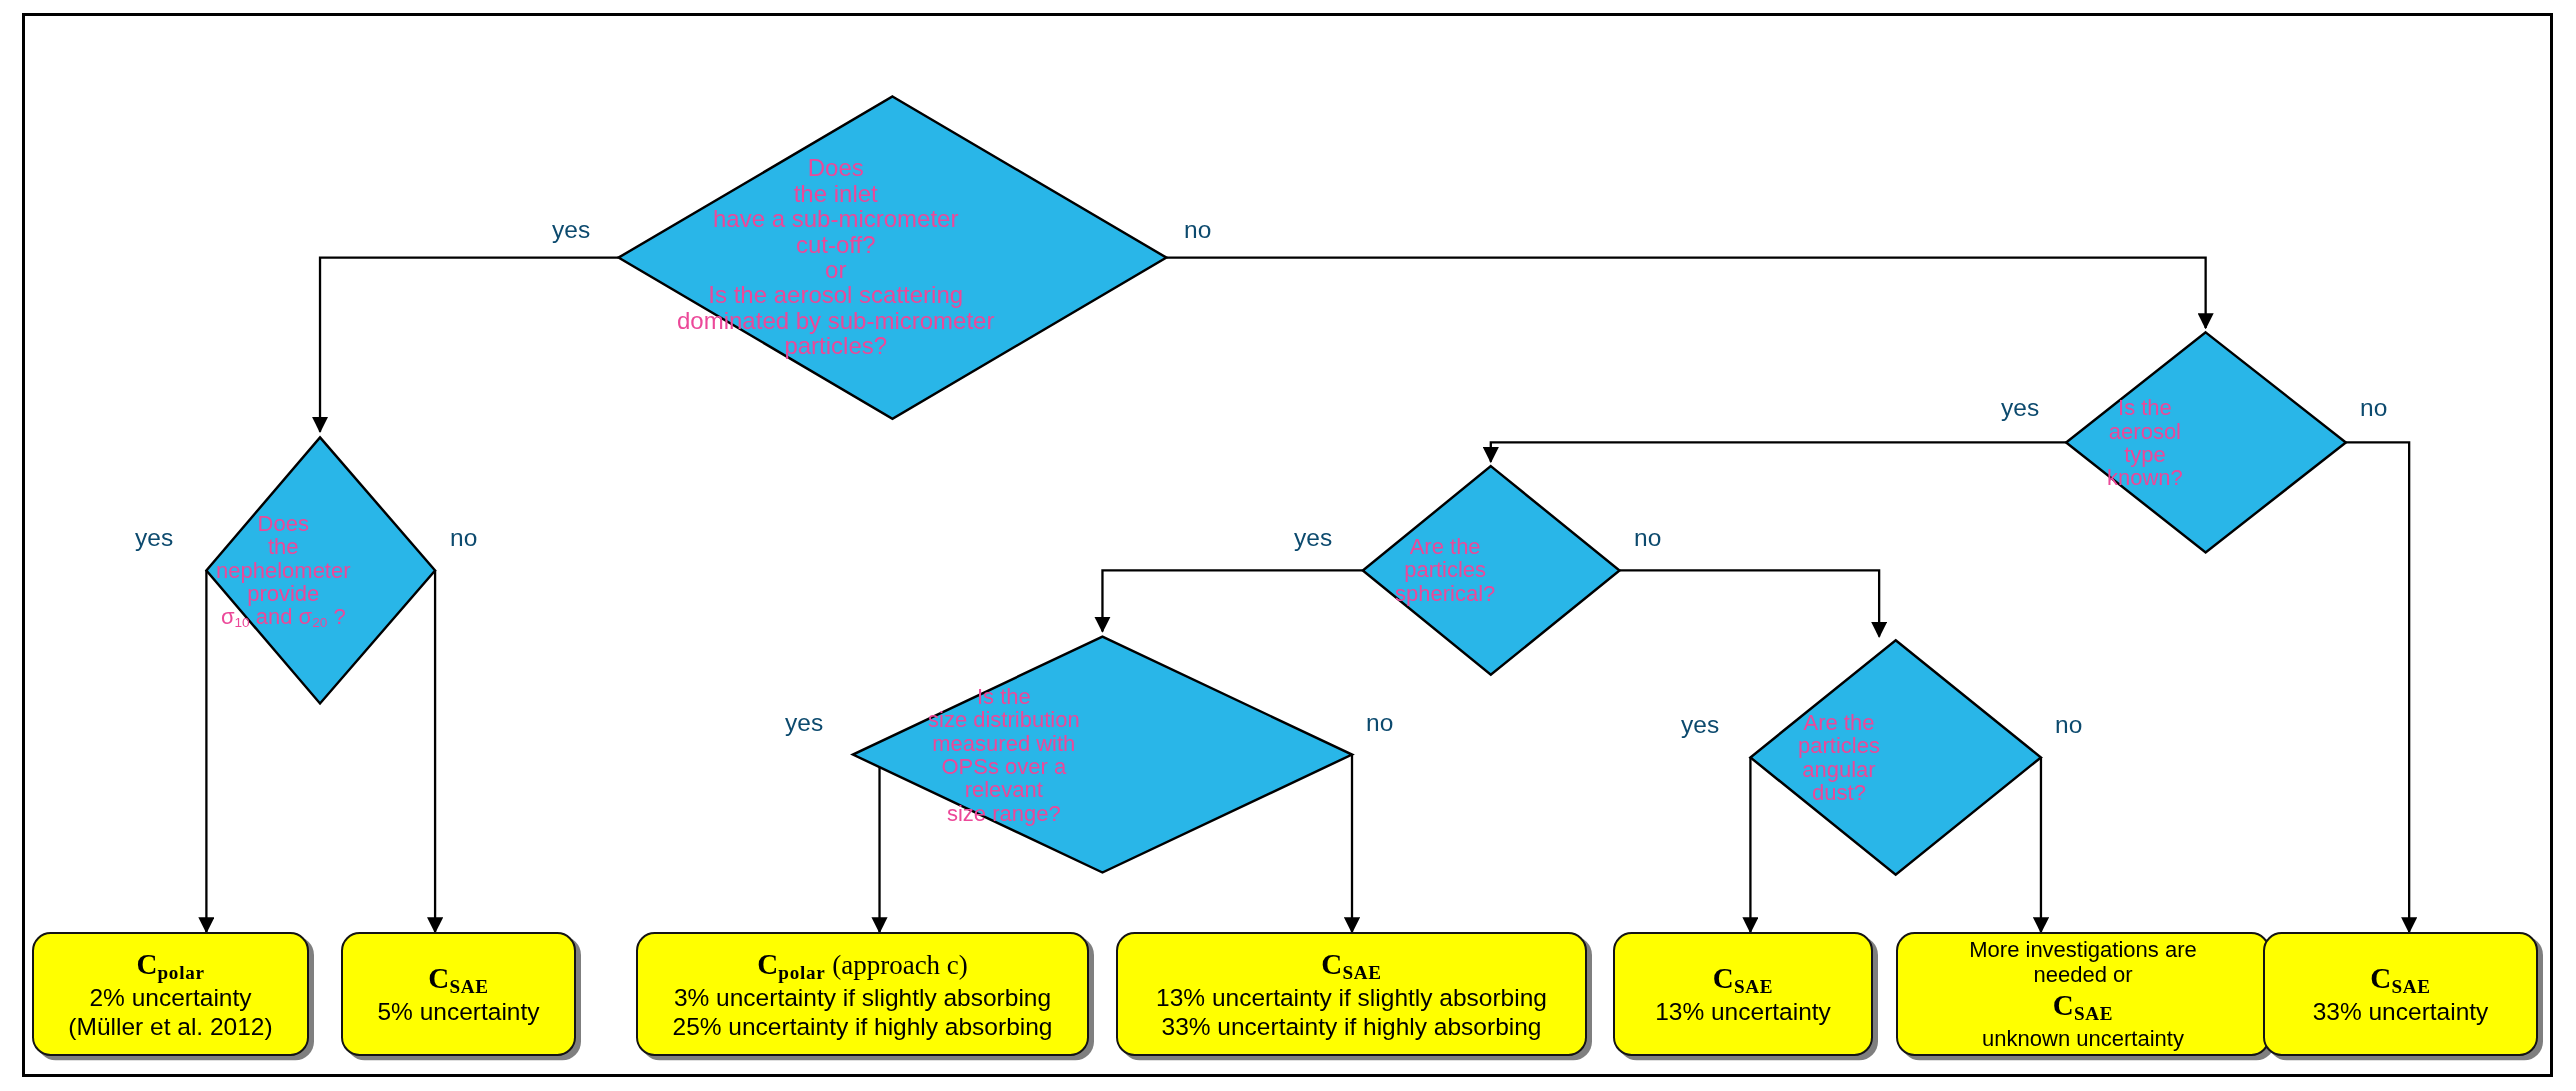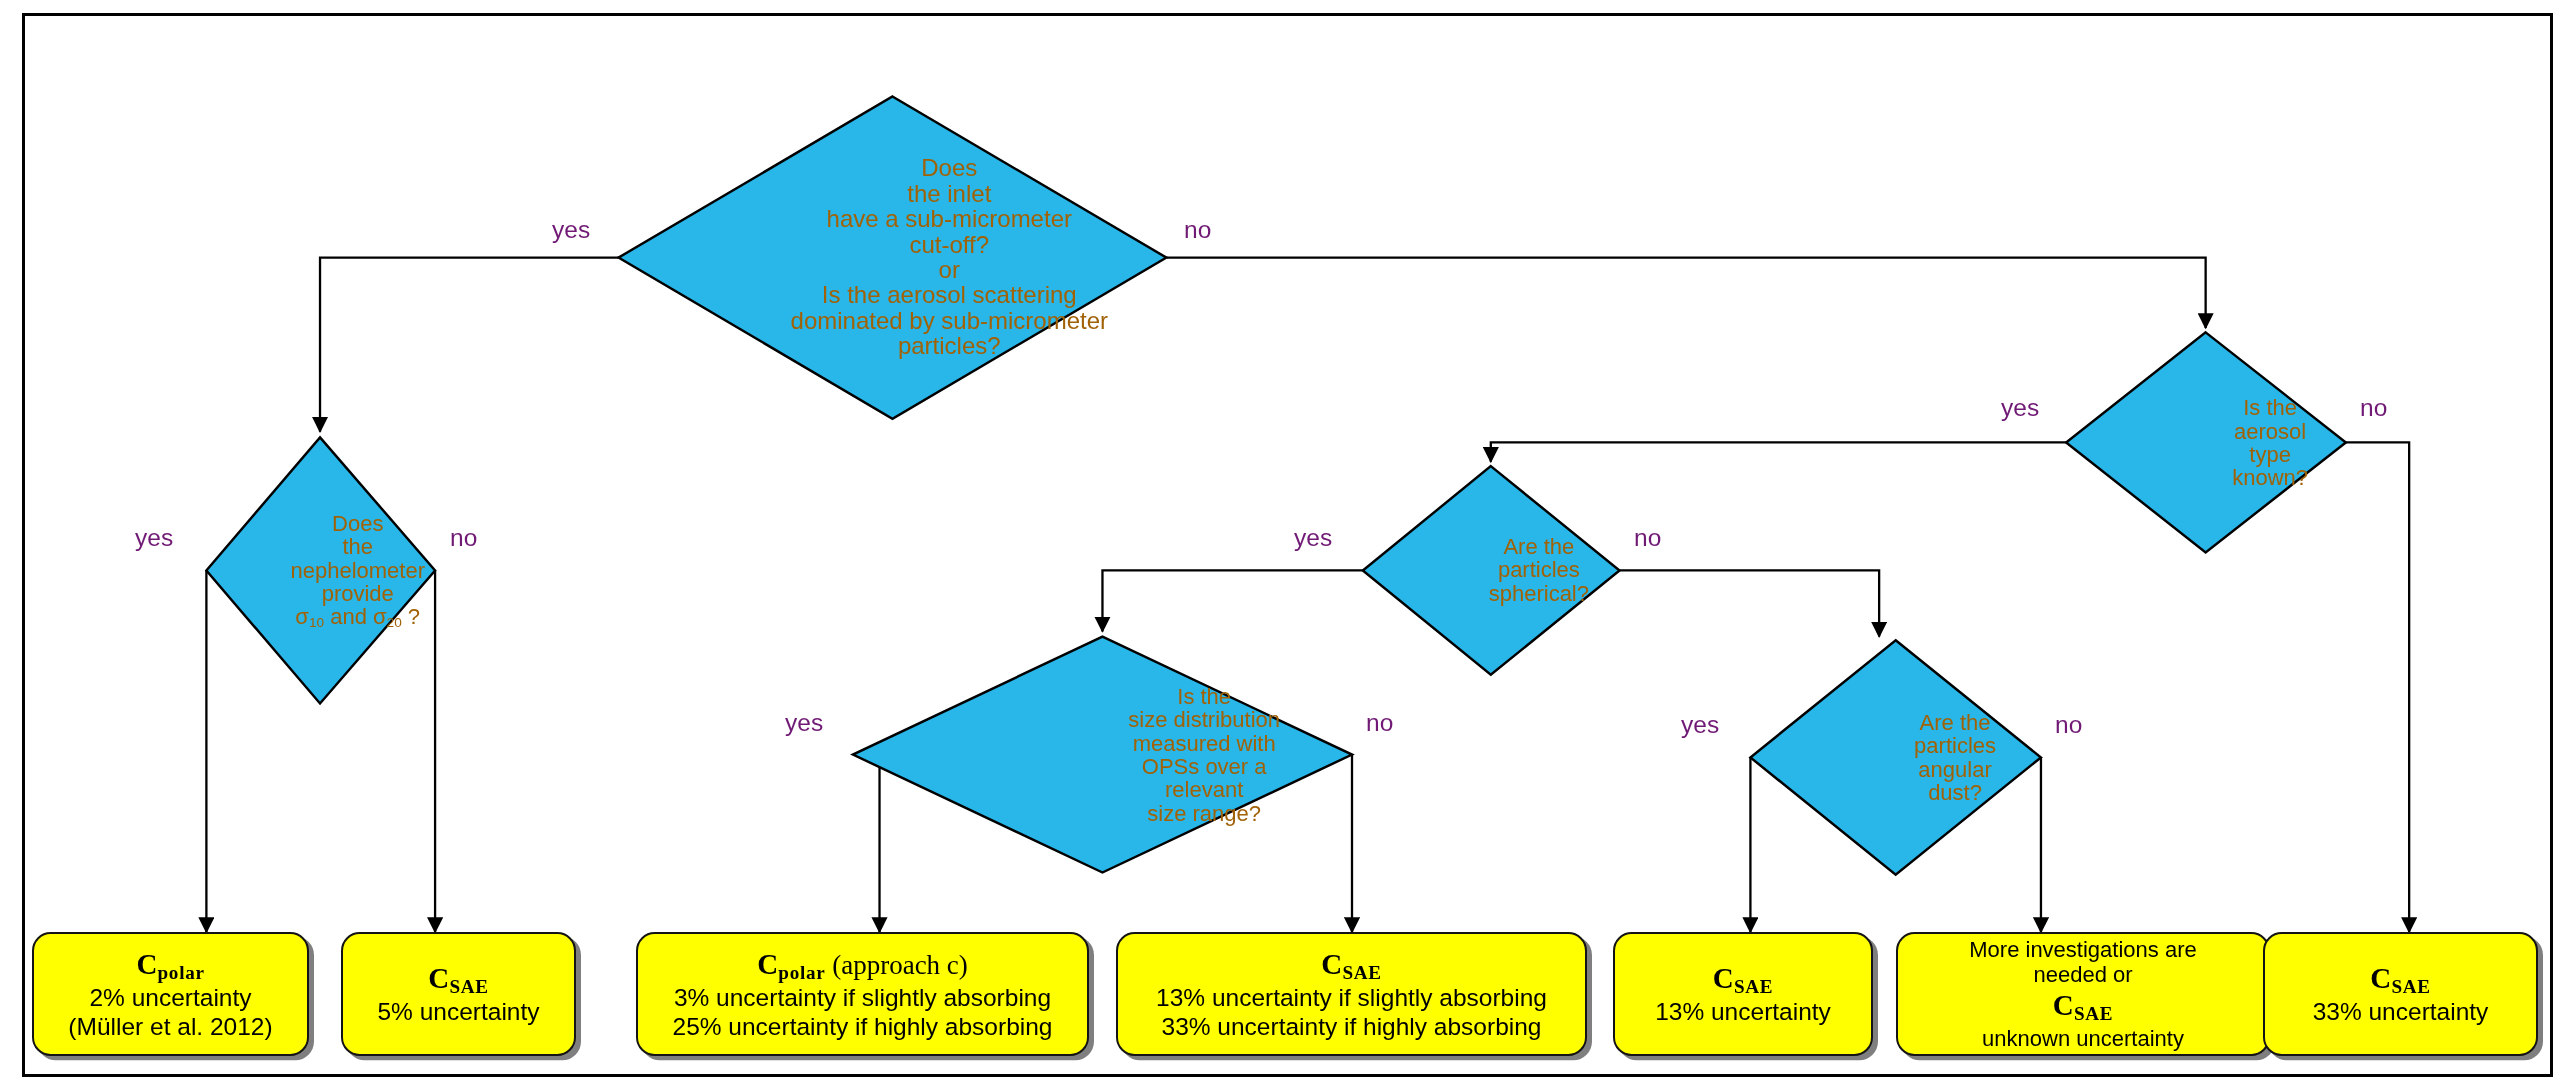--- a/index.html
+++ b/index.html
@@ -13,29 +13,29 @@
     background:#c00000;
     border:2.9px solid #1a1a1a;
     border-radius:7.2px;
     box-shadow:5.8px 5px 0 rgba(0,0,0,0.55);
     display:flex;align-items:center;justify-content:center;
     color:#ffffff;font-weight:bold;
     font-family:"Liberation Sans",sans-serif;
   }
   .diamond-label{
     position:absolute;
-    display:flex;align-items:center;justify-content:flex-end;
-    text-align:center;color:#a16207;
+    display:flex;align-items:center;justify-content:flex-start;
+    text-align:center;color:#ec4899;
     font-family:"Liberation Sans",sans-serif;
     pointer-events:none;
     line-height:1.06;
   }
   .edge-label{
     position:absolute;
-    color:#701a75;
+    color:#0c4a6e;
     font-family:"Liberation Sans",sans-serif;
     font-size:24.5px;
     white-space:nowrap;
     text-align:center;
   }
   .result-box{
     position:absolute;
     background:#ffff00;
     border:2.9px solid #141414;
     border-radius:18.7px;

